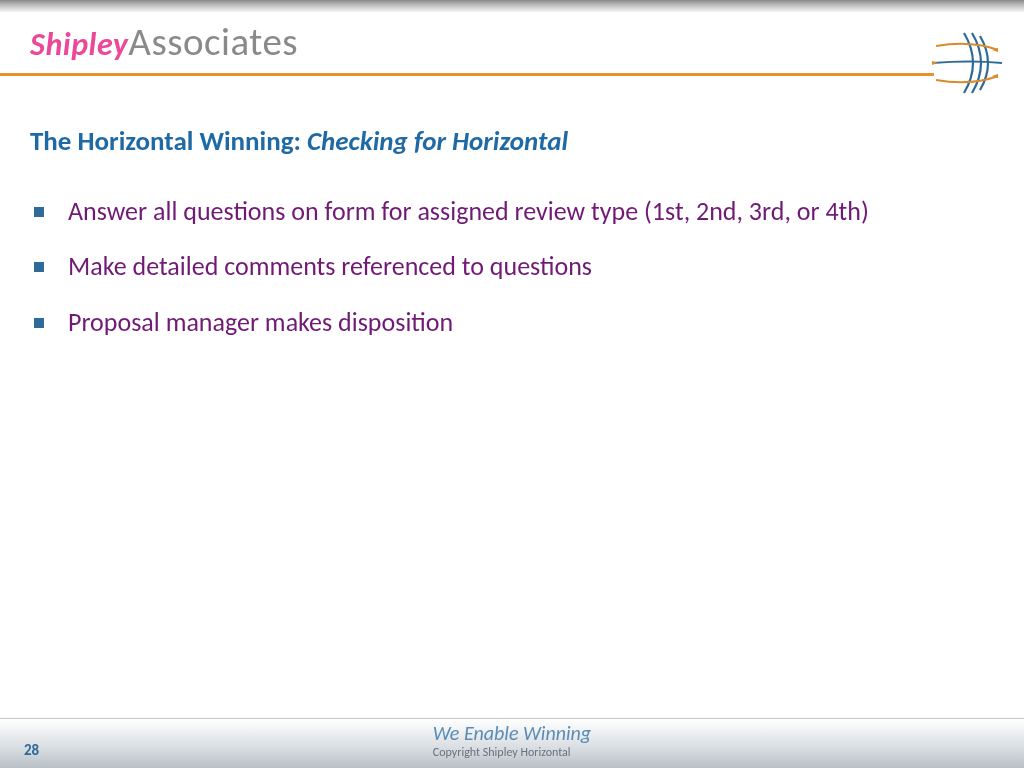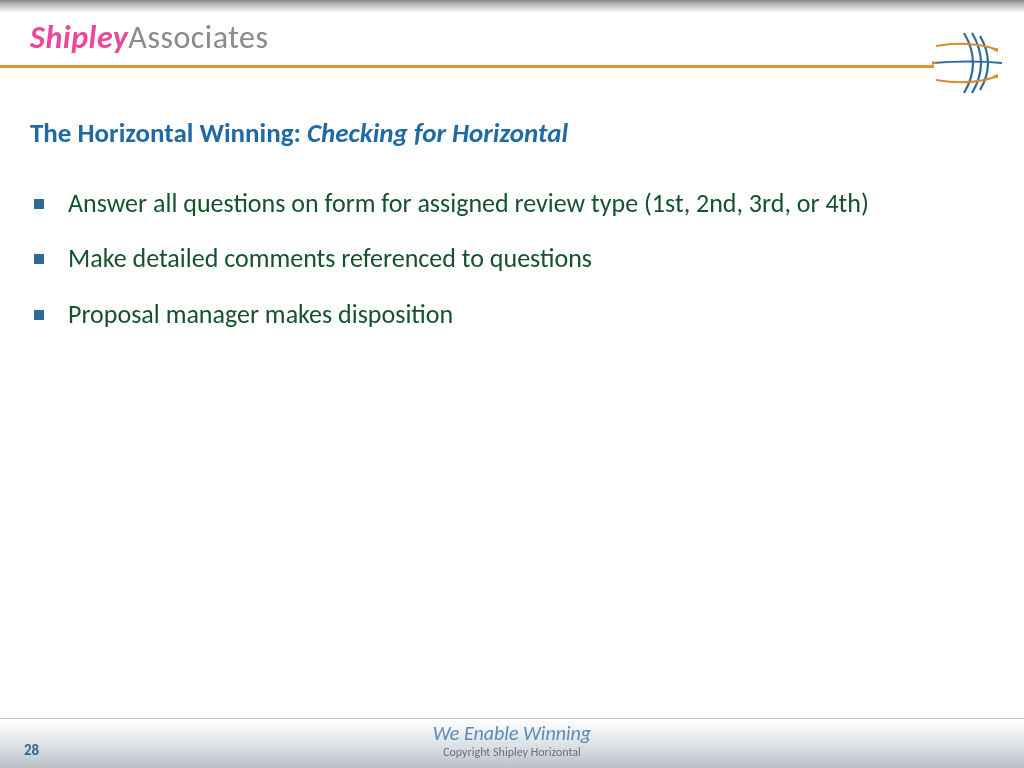--- a/index.html
+++ b/index.html
@@ -23,21 +23,21 @@
       padding: 6px 0 2px 30px;
     }
     .brand-area .primary {
       font-size: 32px;
       font-style: italic;
       font-weight: 700;
       color: #ec4899;
       letter-spacing: 0.5px;
     }
     .brand-area .secondary {
-      font-size: 32px;
+      font-size: 39px;
       font-style: normal;
       font-weight: 400;
       color: #8a8a8a;
       letter-spacing: 0.5px;
     }
 
     .rule-orange {
       height: 3px;
       background: #e98f2b;
       margin-top: 6px;
@@ -66,21 +66,21 @@
 
     
     .bullets {
       margin: 38px 0 0 34px;
       list-style: none;
     }
     .bullets li {
       position: relative;
       padding-left: 34px;
       font-size: 26px;
-      color: #14532d;
+      color: #701a75;
       line-height: 1.28;
       margin-bottom: 22px;
       max-width: 880px;
     }
     .bullets li::before {
       content: '';
       position: absolute;
       left: 0;
       top: 12px;
       width: 10px;
@@ -104,21 +104,20 @@
       top: 22px;
       font-size: 15px;
       color: #2e6a9a;
       font-weight: 700;
     }
     .footer-center {
       position: absolute;
       left: 50%;
       transform: translateX(-50%);
       top: 4px;
-      text-align: center;
     }
     .tagline {
       font-size: 20px;
       font-style: italic;
       color: #5a8cb5;
       font-weight: 500;
       line-height: 1.05;
     }
     .copyright {
       font-size: 12px;

